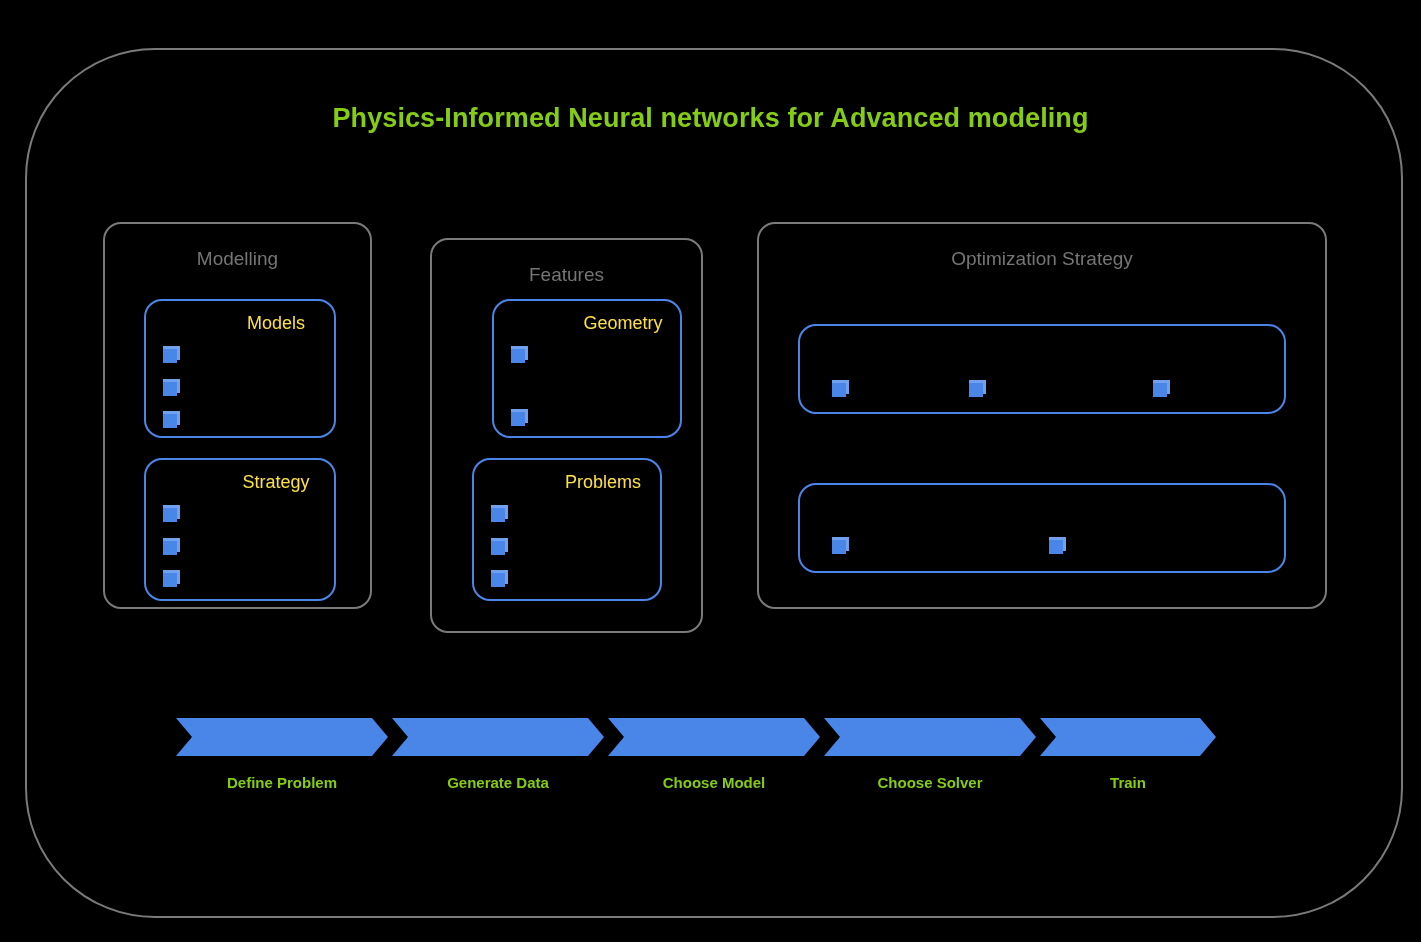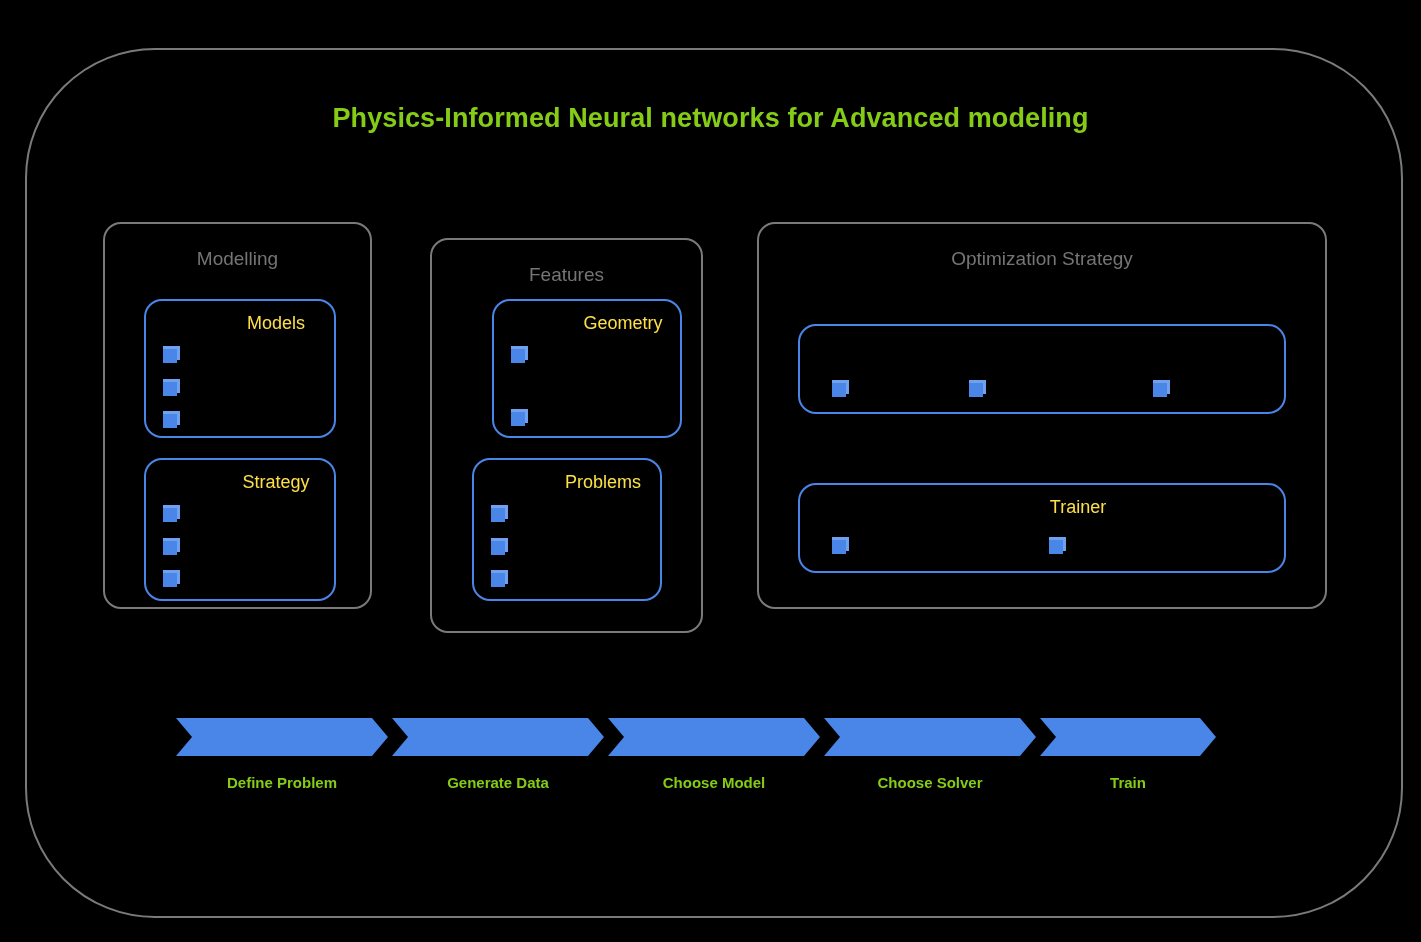--- a/index.html
+++ b/index.html
@@ -180,21 +180,20 @@
   <div class="group-title">Optimization Strategy</div>
 </div>
 
 <div class="panel" id="panel-solver">
   <div class="cube" style="left:32px;  top:57px;"></div>
   <div class="cube" style="left:169px; top:57px;"></div>
   <div class="cube" style="left:353px; top:57px;"></div>
 </div>
 
 <div class="panel" id="panel-trainer">
-  <div class="panel-title">Trainer</div>
   <div class="cube" style="left:32px;  top:55px;"></div>
   <div class="cube" style="left:249px; top:55px;"></div>
 </div>
 
 <div id="process-flow">
   <div class="chevron" style="left:0px; width:212px; clip-path: polygon(0 0, 196px 0, 212px 19px, 196px 38px, 0 38px, 16px 19px);"></div>
   <div class="chevron" style="left:216px; width:212px; clip-path: polygon(0 0, 196px 0, 212px 19px, 196px 38px, 0 38px, 16px 19px);"></div>
   <div class="chevron" style="left:432px; width:212px; clip-path: polygon(0 0, 196px 0, 212px 19px, 196px 38px, 0 38px, 16px 19px);"></div>
   <div class="chevron" style="left:648px; width:212px; clip-path: polygon(0 0, 196px 0, 212px 19px, 196px 38px, 0 38px, 16px 19px);"></div>
   <div class="chevron" style="left:864px; width:176px; clip-path: polygon(0 0, 160px 0, 176px 19px, 160px 38px, 0 38px, 16px 19px);"></div>

